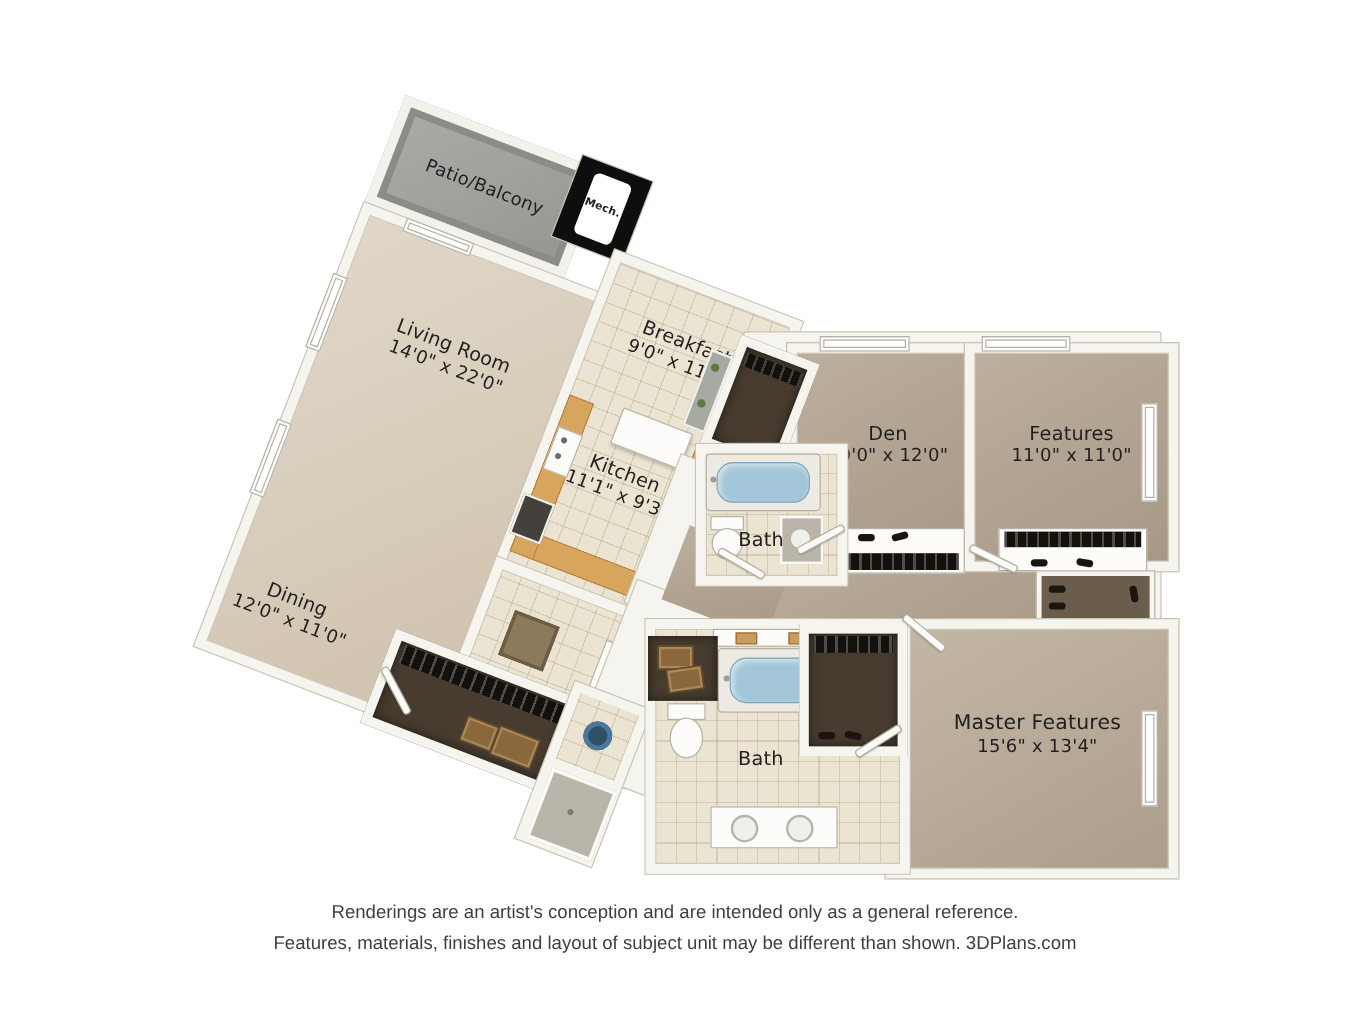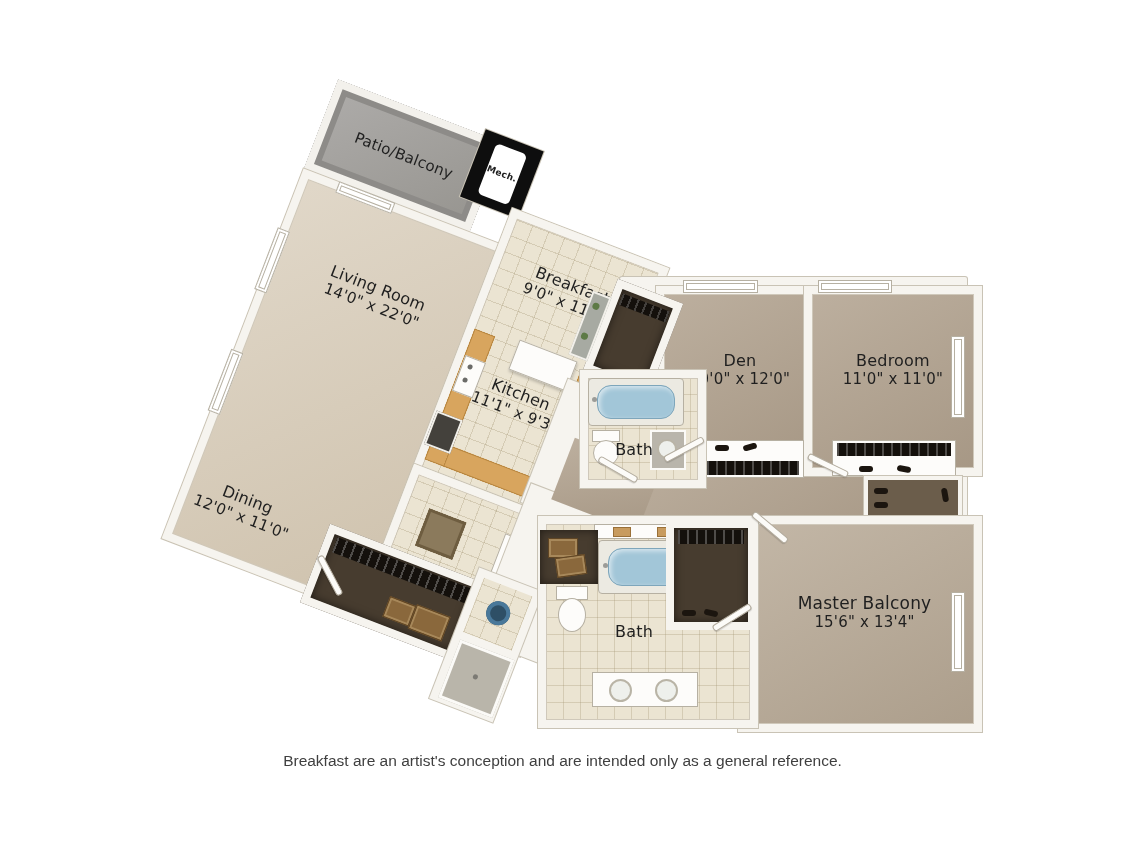--- a/index.html
+++ b/index.html
@@ -142,21 +142,21 @@
 
   <div class="abs walls carpet" style="left:656px;top:286px;width:152px;height:166px;">
     <div class="room-label" style="left:50%;top:76px;">
       <span>Den</span>
       <span class="dims">10'0" x 12'0"</span>
     </div>
   </div>
 
   <div class="abs walls carpet" style="left:804px;top:286px;width:162px;height:174px;">
     <div class="room-label" style="left:50%;top:76px;">
-      <span>Bedroom</span>
+      <span>Features</span>
       <span class="dims">11'0" x 11'0"</span>
     </div>
   </div>
 
   <div class="abs walls darkfloor" style="left:598px;top:288px;width:54px;height:82px;transform:rotate(21deg);">
     <div class="rodband" style="top:4px;left:2px;right:2px;height:12px;background-image:repeating-linear-gradient(90deg,rgba(255,255,255,.2) 0 2px,transparent 2px 8px);"></div>
   </div>
   <div class="abs" style="left:580px;top:292px;width:16px;height:64px;transform:rotate(21deg);background:#a7aaa2;border:2px solid #f2f0ea;">
     <div class="plantdot" style="left:3px;top:8px;"></div>
     <div class="plantdot" style="left:3px;top:40px;"></div>
@@ -173,21 +173,21 @@
     <div class="shoes" style="left:64px;bottom:3px;transform:rotate(10deg);"></div>
   </div>
   <div class="abs" style="left:864px;top:476px;width:90px;height:44px;background:#6b5d4b;border:4px solid #f6f4ef;box-shadow:0 0 0 1px #c9c3b5;">
     <div class="shoes" style="left:6px;top:8px;"></div>
     <div class="shoes" style="left:6px;top:22px;"></div>
     <div class="shoes" style="right:6px;top:12px;transform:rotate(80deg);"></div>
   </div>
 
   <div class="abs walls carpet2" style="left:738px;top:516px;width:228px;height:200px;">
     <div class="room-label big" style="left:52%;top:88px;">
-      <span>Master Balcony</span>
+      <span>Master Features</span>
       <span class="dims">15'6" x 13'4"</span>
     </div>
   </div>
 
   <div class="abs walls tile" style="left:538px;top:516px;width:204px;height:196px;">
     <div class="abs whitebox" style="left:48px;top:0px;width:104px;height:13px;">
       <div class="basket" style="left:18px;top:2px;width:16px;height:8px;"></div>
       <div class="basket" style="left:62px;top:2px;width:16px;height:8px;"></div>
     </div>
     <div class="abs tubdeck" style="left:52px;top:16px;width:104px;height:52px;">
@@ -240,15 +240,16 @@
   <div class="abs win" style="left:951px;top:336px;width:12px;height:80px;"></div>
   <div class="abs win" style="left:951px;top:592px;width:12px;height:78px;"></div>
 
   <div class="abs leaf" style="left:308px;top:572px;transform:rotate(62deg);"></div>
   <div class="abs leaf" style="left:596px;top:466px;transform:rotate(30deg);"></div>
   <div class="abs leaf" style="left:662px;top:446px;transform:rotate(-28deg);"></div>
   <div class="abs leaf" style="left:806px;top:462px;transform:rotate(26deg);"></div>
   <div class="abs leaf" style="left:748px;top:524px;transform:rotate(40deg);"></div>
   <div class="abs leaf" style="left:710px;top:614px;transform:rotate(-32deg);"></div>
 
-  <div class="footer-line" style="top:752px;">Breakfast are an artist's conception and are intended only as a general reference.</div>
+  <div class="footer-line" style="top:752px;">Renderings are an artist's conception and are intended only as a general reference.</div>
+  <div class="footer-line" style="top:778px;">Features, materials, finishes and layout of subject unit may be different than shown. 3DPlans.com</div>
 
 </div>
 
 </body></html>

